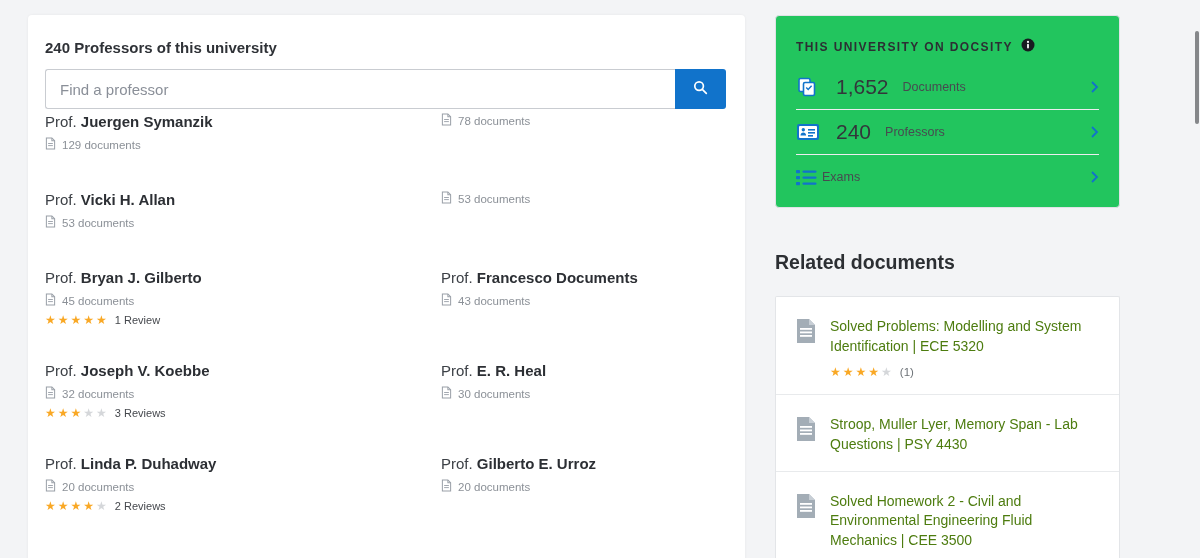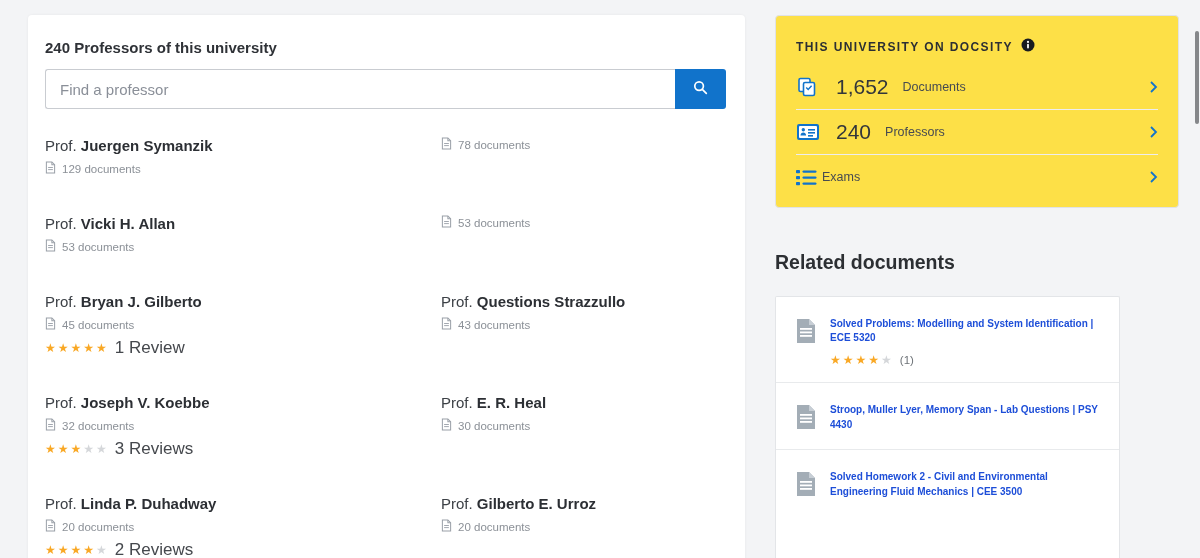--- a/index.html
+++ b/index.html
@@ -13,50 +13,50 @@
 
   
   .main-panel {
     position:absolute; left:28px; top:15px; width:717px; height:560px;
     background:#fff; border-radius:4px 4px 0 0;
     box-shadow:0 0 3px rgba(0,0,0,0.06);
     padding:24px 19px 20px 17px;
   }
   .main-heading { font-size:15px; font-weight:bold; color:#2f3237; margin-bottom:13px; }
 
-  .search-row { display:flex; width:681px; height:32px; margin-bottom:36px; }
+  .search-row { display:flex; width:681px; height:32px; margin-bottom:12px; }
   .search-input {
     flex:1; height:40px; border:1px solid #c9ccd1; border-right:none;
     border-radius:3px 0 0 3px; padding:0 14px; font-size:15px;
     font-family:"Liberation Sans", sans-serif; color:#33363b; outline:none;
   }
   .search-input::placeholder { color:#8a8f98; }
   .search-btn {
     width:51px; height:40px; background:#1173cb; border:none; cursor:pointer;
     border-radius:0 3px 3px 0; display:flex; align-items:center; justify-content:center;
   }
 
   .prof-grid {
     display:grid; grid-template-columns:360px 1fr; row-gap:34px; column-gap:0;gap:36px;
   }
   .prof-cell { min-height:42px; }
   .prof-name { font-size:15px; color:#3c4046; margin-bottom:7px; cursor:pointer; }
   .prof-name b { color:#2c2f34; }
   .prof-docs { display:flex; align-items:center; gap:6px; font-size:11.5px; color:#8b9097; }
   .prof-review { display:flex; align-items:center; gap:8px; margin-top:6px; }
-  .review-count { font-size:17px; color:#45484d; }
+  .review-count { font-size:11px; color:#45484d; }
 
   .stars { display:inline-flex; gap:2px; font-size:12px; line-height:1; }
   .stars .star.filled { color:#f9a825; }
   .stars .star.empty  { color:#d5d7da; }
 
   
   .uni-card {
-    position:absolute; left:775px; top:15px; width:404px; height:193px;
-    background:#fde047; border:1px solid #e0e2e6; border-radius:4px;
+    position:absolute; left:775px; top:15px; width:345px; height:193px;
+    background:#22c55e; border:1px solid #e0e2e6; border-radius:4px;
     padding:22px 20px 0 20px;
     text-align:center;
   }
   .uni-title-row { display:flex; align-items:center; gap:8px; margin-bottom:8px; }
   .uni-title { font-size:12px; font-weight:bold; letter-spacing:1.4px; color:#2c2f33; }
   .uni-row {
     display:flex; align-items:center; height:45px; cursor:pointer;
   }
   .uni-row + .uni-row { border-top:1px solid #ededef; }
   .uni-row .uni-icon { width:26px; display:flex; align-items:center; }
@@ -70,21 +70,21 @@
     font-size:19.5px; font-weight:600; color:#2c2f33;text-align:center;
   }
   .related-card {
     position:absolute; left:775px; top:296px; width:345px; height:280px;
     background:#fff; border:1px solid #e3e5e8; border-bottom:none; border-radius:2px 2px 0 0;
   }
   .rel-item { display:flex; gap:14px; padding:20px 18px 16px 20px; cursor:pointer; }
   .rel-item + .rel-item { border-top:1px solid #e8eaec; }
   .rel-icon { flex:0 0 auto; margin-top:2px; }
   .rel-body { flex:1; }
-  .rel-title { font-size:10px; font-weight:bold; color:#1d4ed8; line-height:1.42; }
+  .rel-title { font-size:14px; font-weight:normal; color:#4d7c0f; line-height:1.42; }
   .rel-rating { display:flex; align-items:center; gap:8px; margin-top:9px; }
   .rel-rating-count { font-size:11.5px; color:#6e7artifact378; color:#6e7378; }
 
   
   .scrollbar-thumb {
     position:absolute; right:1px; top:31px; width:4px; height:93px;
     background:#85878a; border-radius:2px;
   }
 </style>
 </head>
@@ -173,21 +173,21 @@
             <span class="star filled">★</span>
             <span class="star filled">★</span>
             <span class="star filled">★</span>
             <span class="star filled">★</span>
             <span class="star filled">★</span>
           </span>
           <span class="review-count">1 Review</span>
         </div>
     </div>
     <div class="prof-cell">
-      <div class="prof-name"><span>Prof.</span> <b>Questions Strazzullo</b></div>
+      <div class="prof-name"><span>Prof.</span> <b>Francesco Documents</b></div>
       <div class="prof-docs">
           <span><svg width="11" height="13" viewBox="0 0 12 14">
               <path d="M1.5 1h6l3 3v9h-9z" fill="none" stroke="#9aa0a8" stroke-width="1.1"></path>
               <path d="M7.5 1v3h3" fill="none" stroke="#9aa0a8" stroke-width="1.1"></path>
               <line x1="3.4" y1="7" x2="8.6" y2="7" stroke="#9aa0a8" stroke-width="1"></line>
               <line x1="3.4" y1="9.3" x2="8.6" y2="9.3" stroke="#9aa0a8" stroke-width="1"></line>
             </svg></span>
           <span>43 documents</span>
         </div>
 

